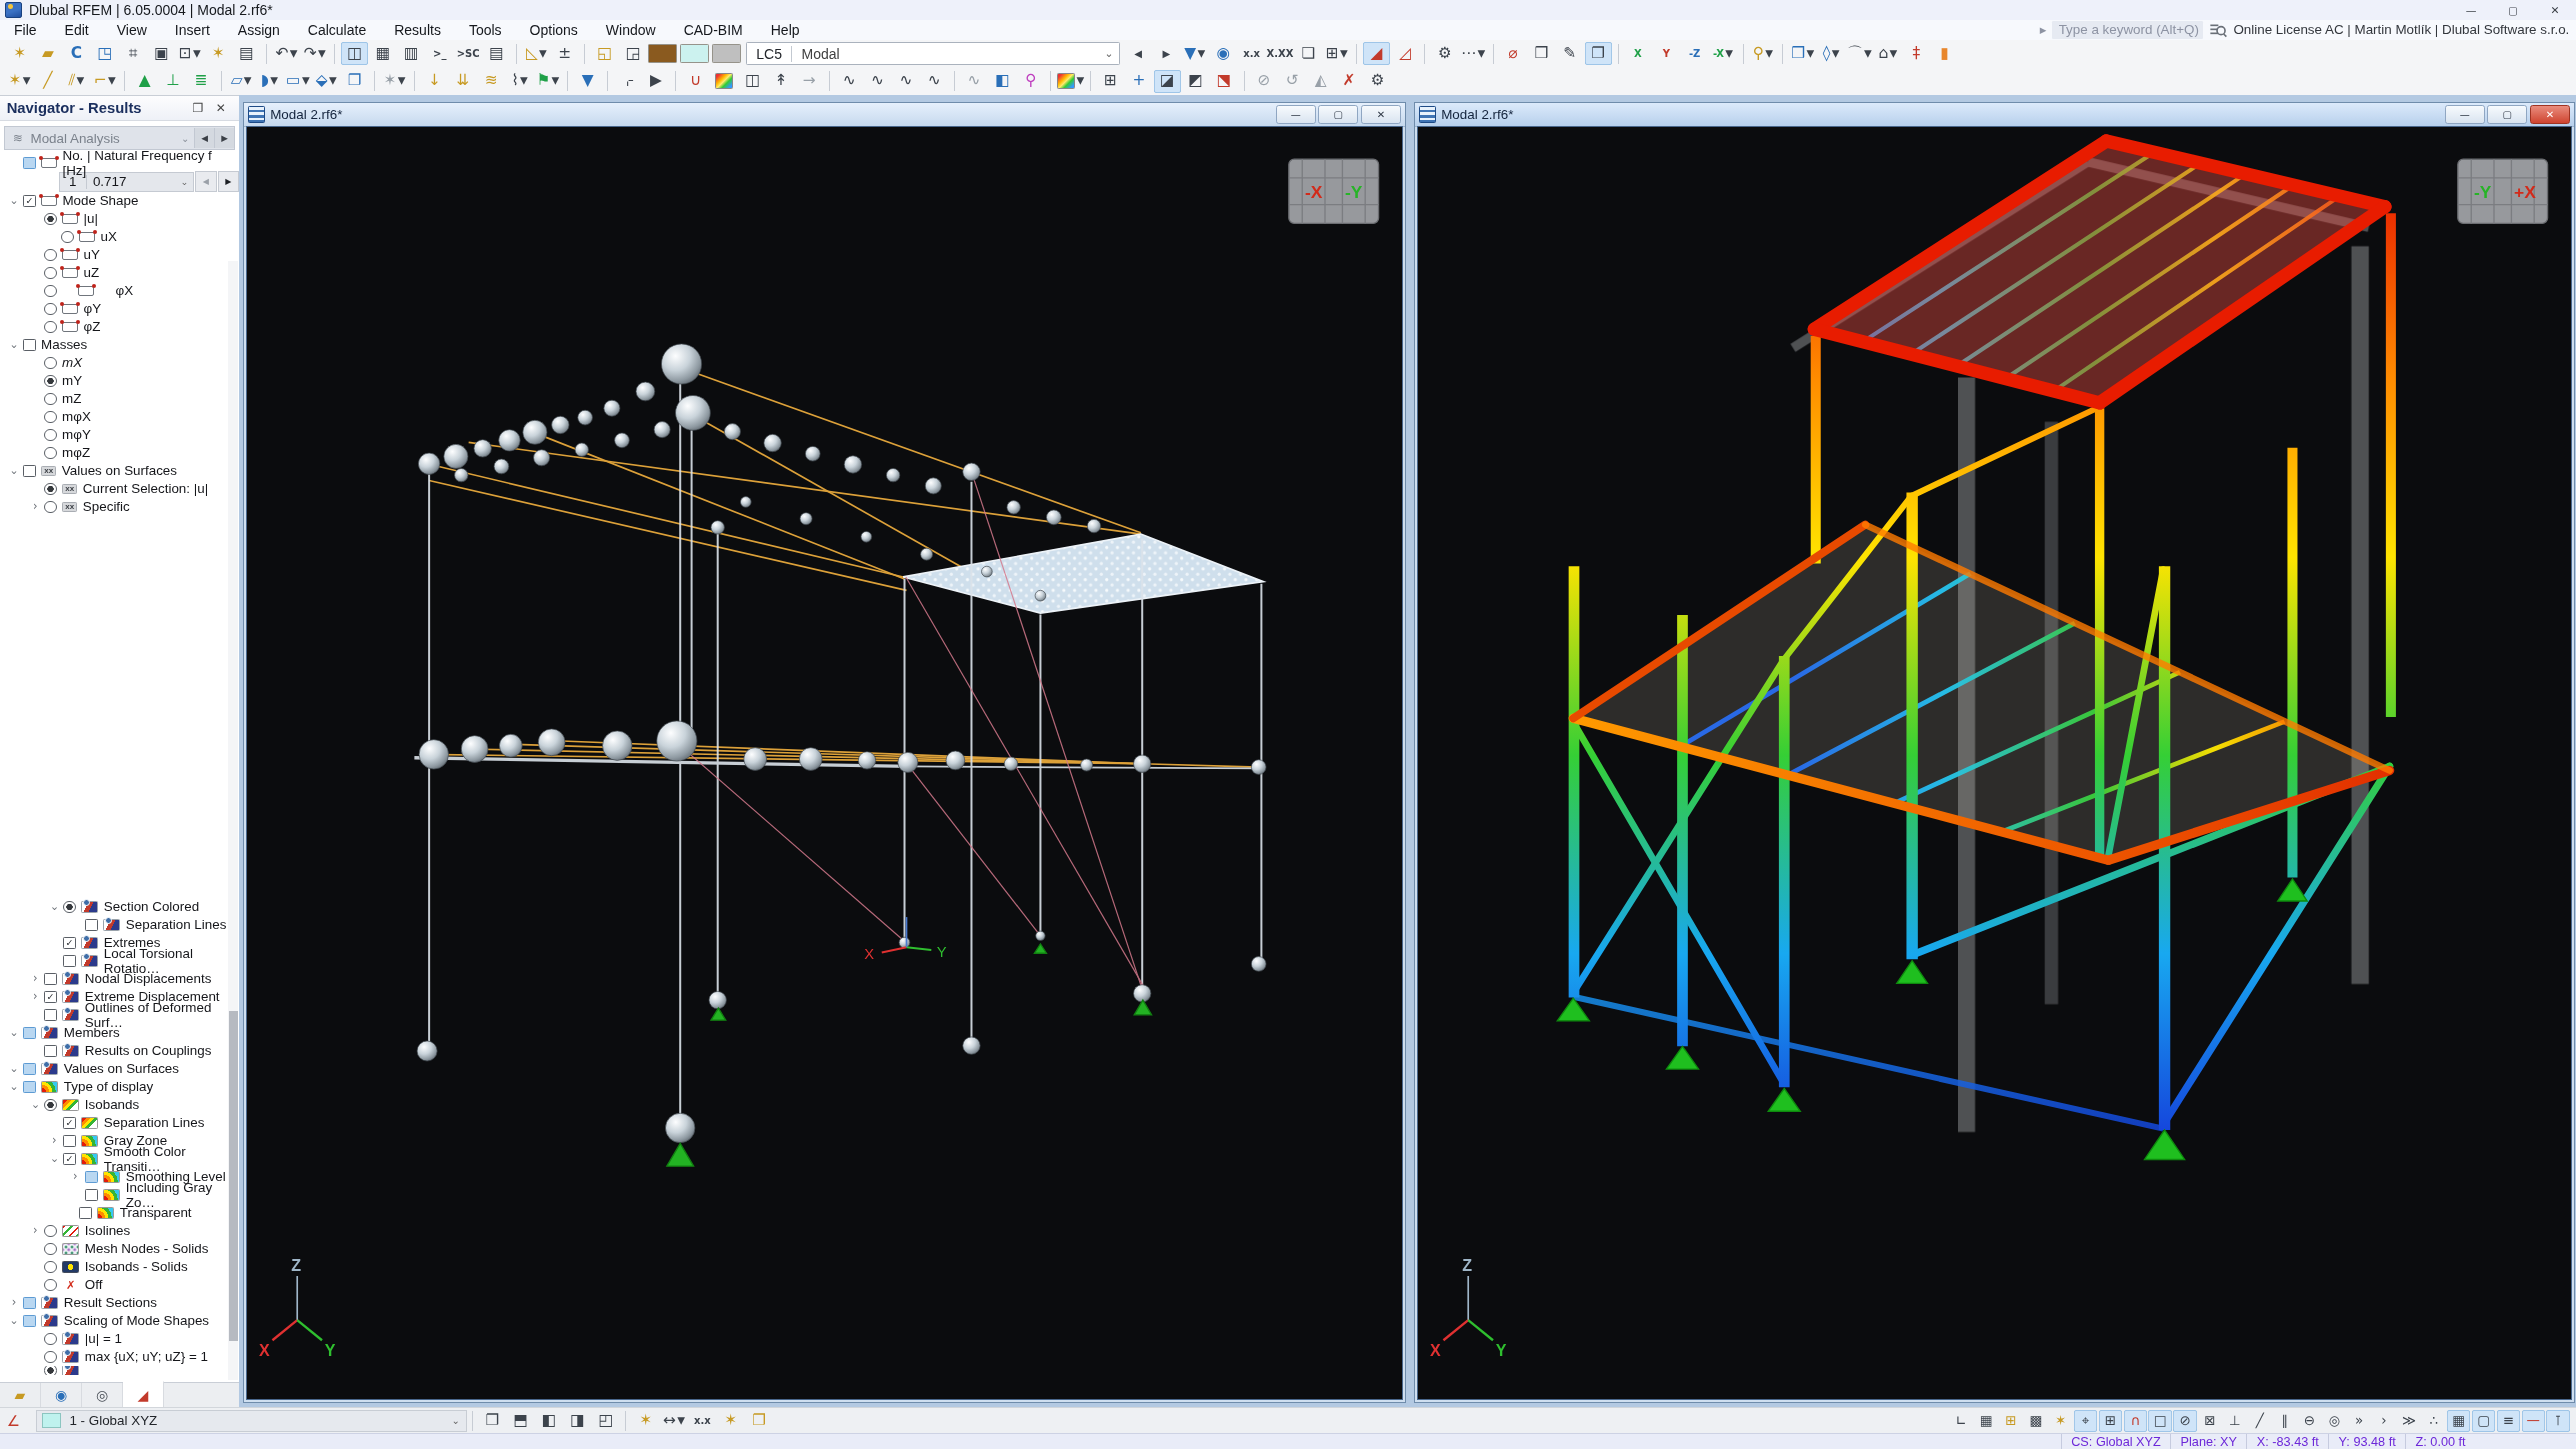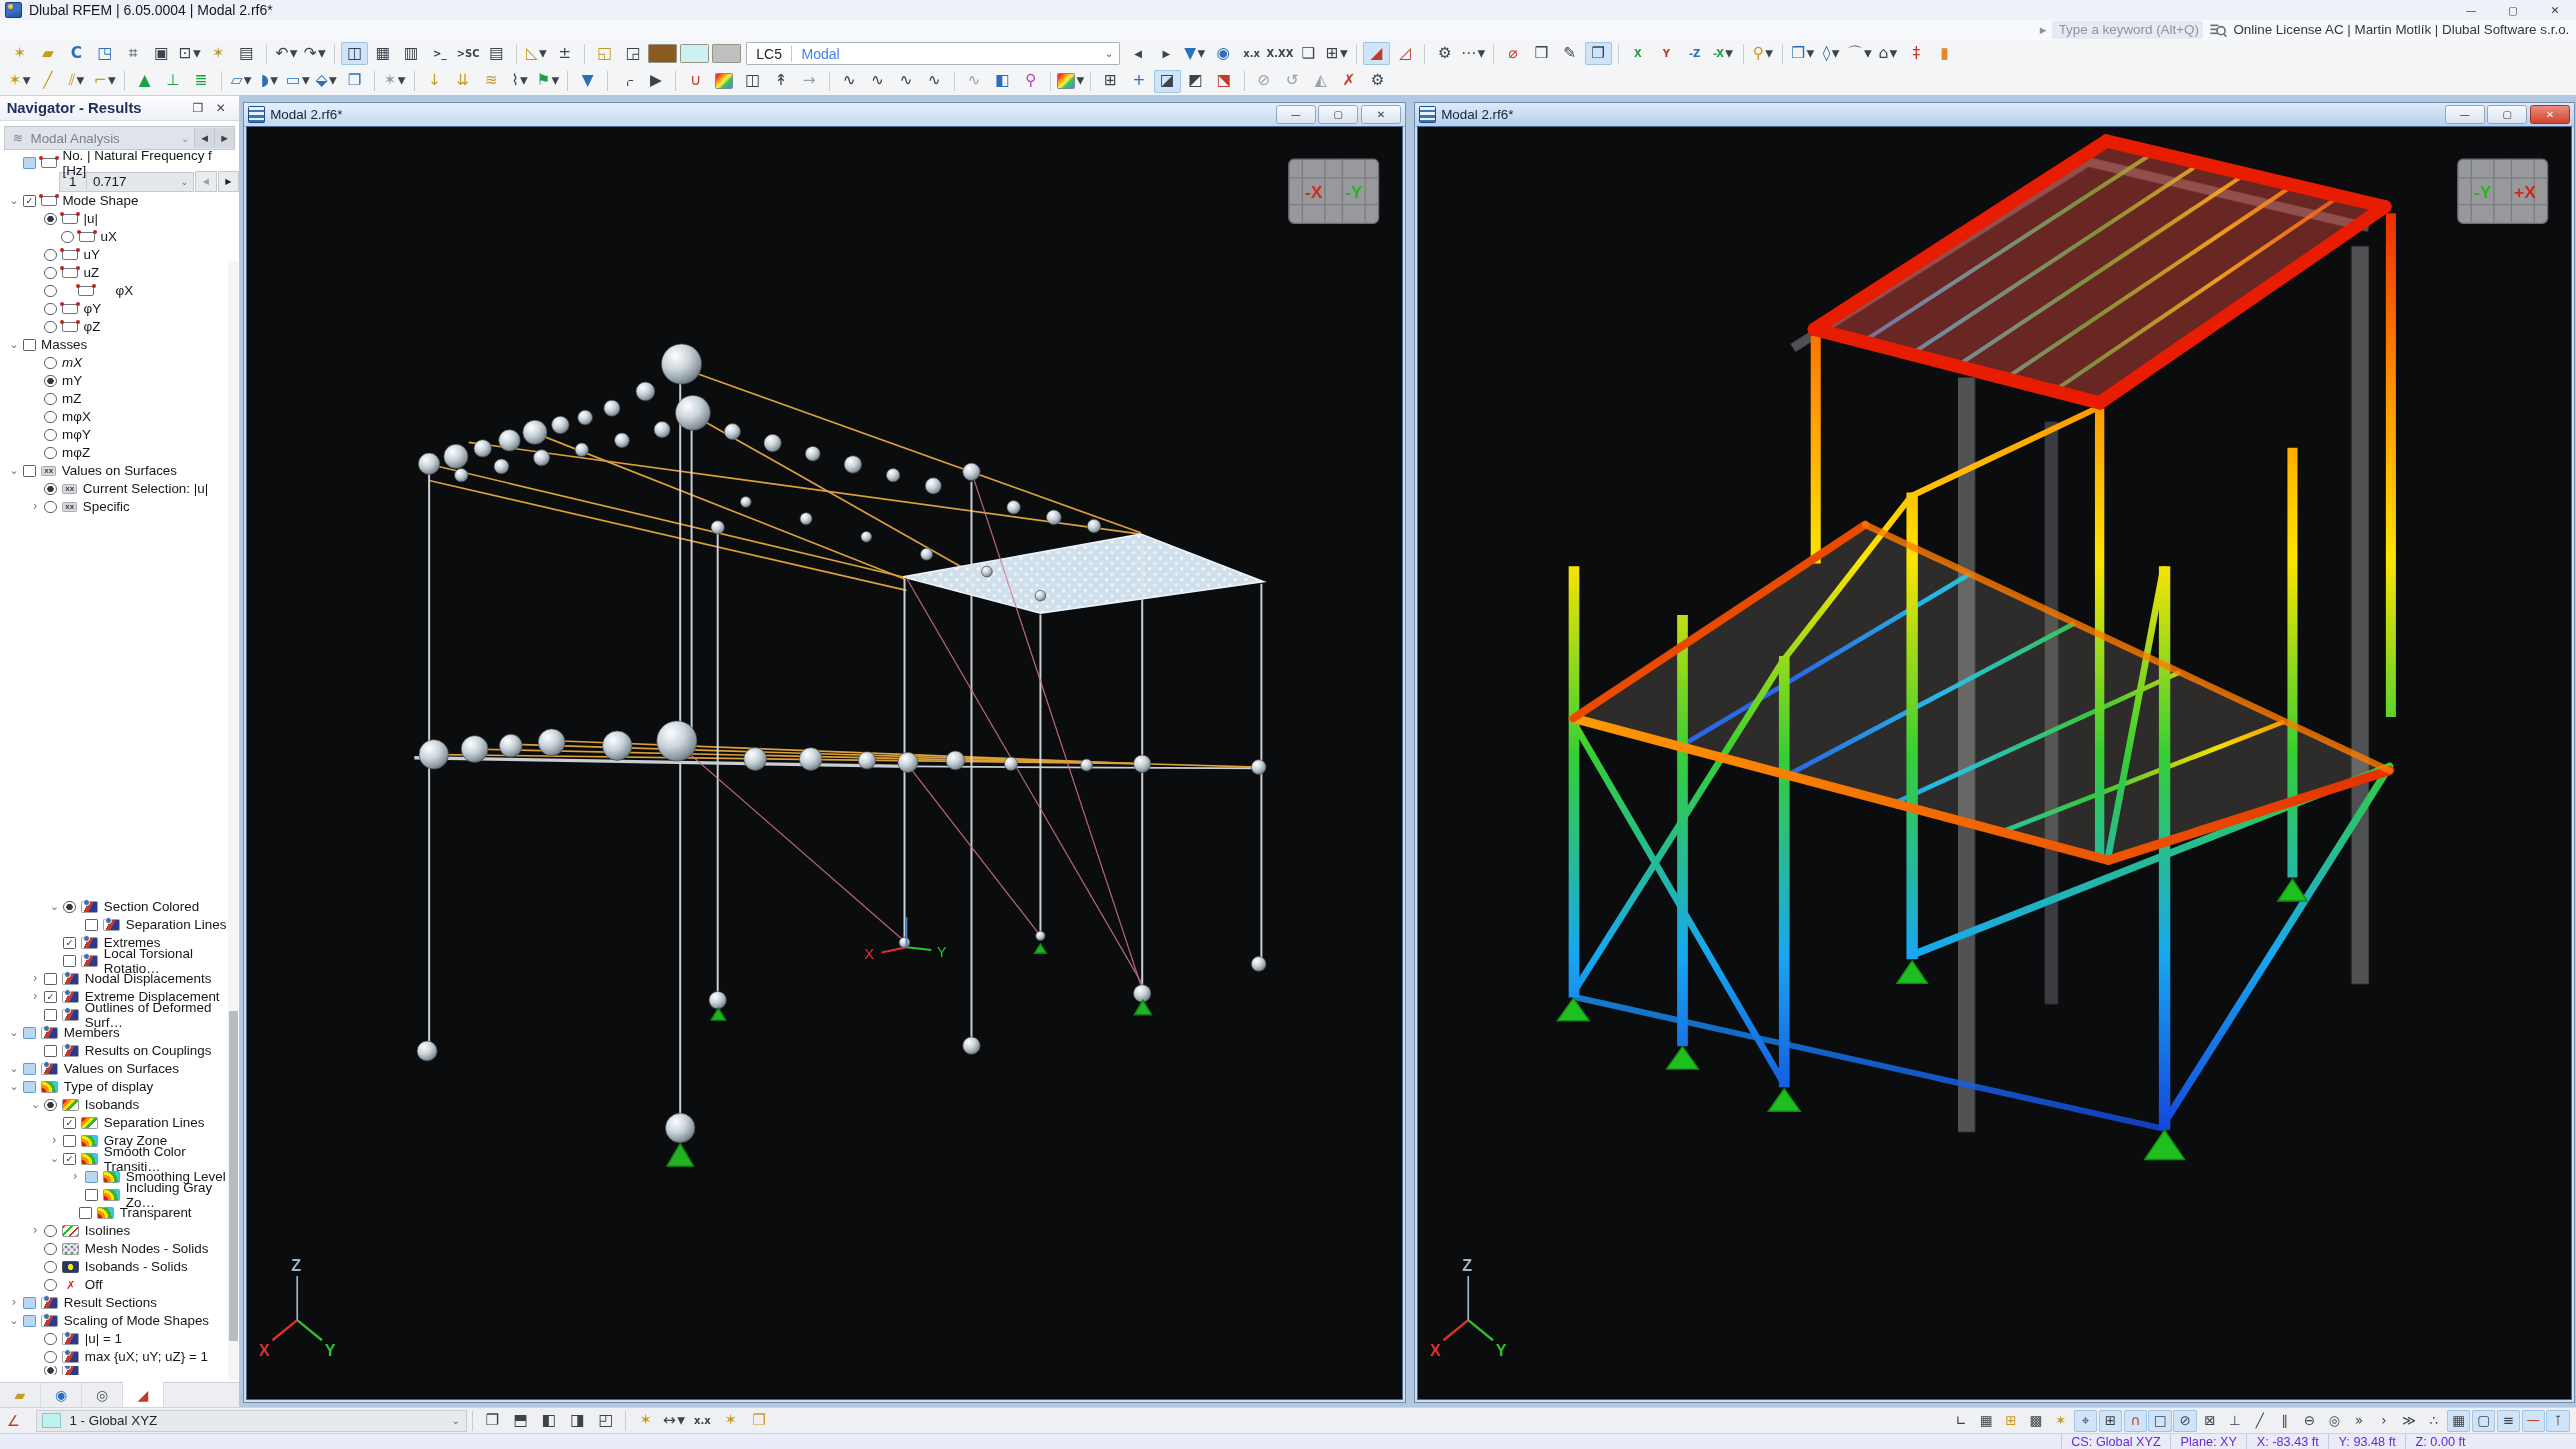--- a/index.html
+++ b/index.html
@@ -40,21 +40,21 @@
   .sw{width:23px;height:17.4px;border:0.7px solid #96938a;border-radius:1.3px;margin:0 1.3px}
   .c-gold{color:#c79a23!important}.c-blue{color:#2a6fb8!important}.c-red{color:#c23a2b!important}
   .c-green{color:#1fa048!important}.c-gray{color:#98a0a8!important}.c-orange{color:#e8862c!important}
   .c-magenta{color:#bf3fbf!important}.b{font-weight:bold}
   .g.rbic{color:transparent!important;width:16px;height:13.4px;border:0.7px solid #888;border-radius:1.3px;
     background:linear-gradient(135deg,#e33 12%,#fb0 36%,#ffe96a 50%,#3c3 66%,#39f 90%)}
   .lc-wrap{display:flex;align-items:center;height:21.5px;border:0.7px solid #aab2bd;background:#fff;
     border-radius:1.3px;margin:0 4px;flex:none}
   .lc-case{padding:0 9.4px;font-size:14px;color:#22252a}
   .lc-div{width:0.7px;height:16px;background:#c3c9d1}
-  .lc-val{width:288px;padding:0 9.4px;font-size:14px;color:#3b82f6}
+  .lc-val{width:288px;padding:0 9.4px;font-size:14px;color:#404040}
   .lc-ch{width:20px;color:#666;font-size:10.7px;text-align:center}
   
   #nav{position:absolute;left:0;top:95px;width:239px;height:1312px;background:#fff;
     border-right:0.7px solid #b5bcc6;border-top:0.7px solid #c9ced6}
   #navtitle{height:24px;display:flex;align-items:center;padding:0 6.7px;
     background:linear-gradient(#fdfdfe,#eef1f7);border-bottom:0.7px solid #d7dbe2;
     font-weight:bold;font-size:14.8px;color:#1b2f5e}
   #navtitle .sp{flex:1}
   .ntb{width:23px;text-align:center;color:#444;font-size:12px}
   #analysisrow{margin:5.4px 4px 4px 4px;height:21.5px;background:#dfe3ea;border:0.7px solid #c2c8d2;
@@ -147,20 +147,34 @@
   <span id="appicon"></span>
   <span>Dlubal RFEM | 6.05.0004 | Modal 2.rf6*</span>
   <span id="wctrl">
     <span class="wb g">—</span>
     <span class="wb g">▢</span>
     <span class="wb g">✕</span>
   </span>
 </div>
 
 <div id="menubar">
+  <div id="menuitems">
+      <div class="mi">File</div>
+      <div class="mi">Edit</div>
+      <div class="mi">View</div>
+      <div class="mi">Insert</div>
+      <div class="mi">Assign</div>
+      <div class="mi">Calculate</div>
+      <div class="mi">Results</div>
+      <div class="mi">Tools</div>
+      <div class="mi">Options</div>
+      <div class="mi">Window</div>
+      <div class="mi">CAD-BIM</div>
+      <div class="mi">Help</div>
+    </div>
   <div id="searcharea">
     <span class="sarrow g">▶</span>
     <span id="searchfield">Type a keyword (Alt+Q)</span>
     <svg id="slicon" width="17.4" height="16" viewBox="0 0 26 24">
       <g stroke="#6a7078" stroke-width="2.5" fill="none">
         <line x1="2" y1="5" x2="14" y2="5"></line>
           <line x1="2" y1="11" x2="12" y2="11"></line>
           <line x1="2" y1="17" x2="14" y2="17"></line>
         <circle cx="18" cy="13" r="6"></circle>
           <line x1="22" y1="18" x2="26" y2="22"></line>

